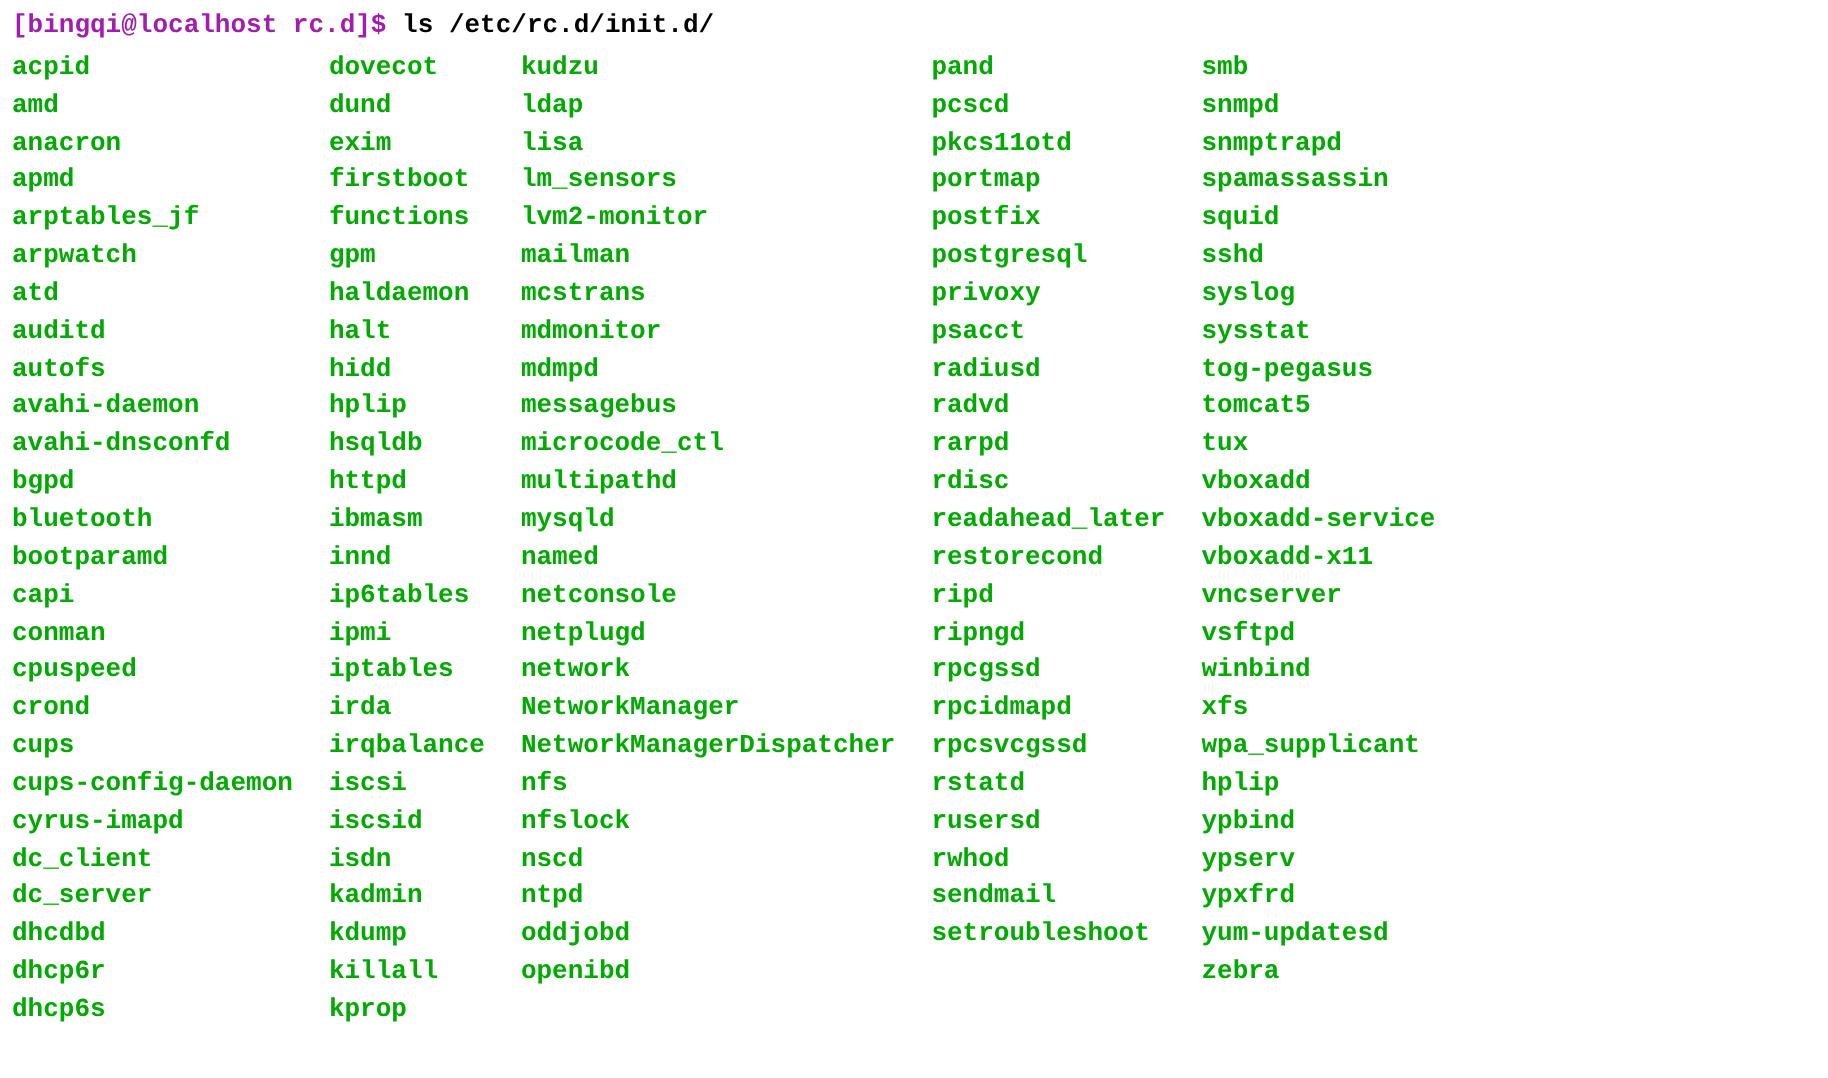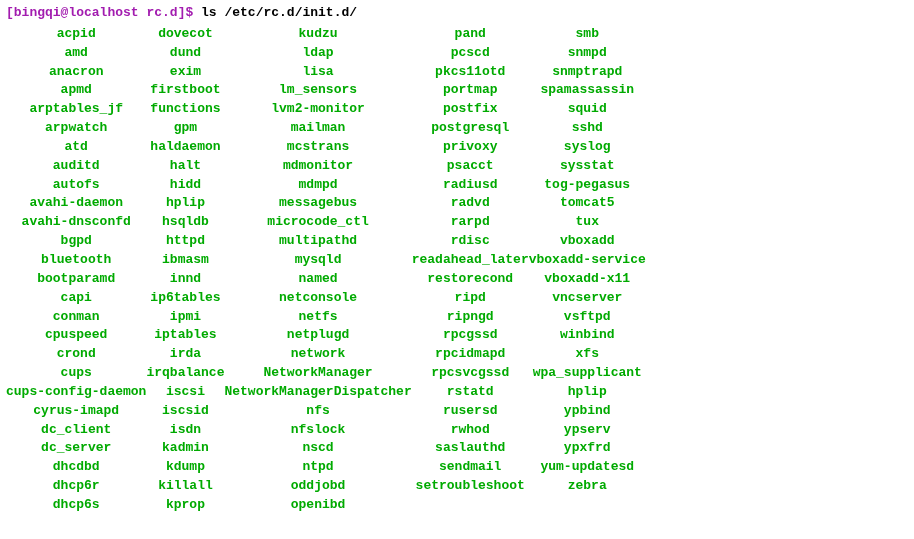--- a/index.html
+++ b/index.html
@@ -20,22 +20,22 @@
       margin-bottom: 2px;
     }
     .prompt {
       color: #a21caf;
     }
     .command {
       color: #000000;
     }
     .listing {
       display: flex;
+      gap: 18px;
       align-items: flex-start;
-      text-align: center;
     }
     .col {
       display: flex;
       flex-direction: column;
     }
     .entry {
       color: #00aa00;
       white-space: nowrap;
     }
   </style>
@@ -112,21 +112,20 @@
         <span class="entry">mailman</span>
         <span class="entry">mcstrans</span>
         <span class="entry">mdmonitor</span>
         <span class="entry">mdmpd</span>
         <span class="entry">messagebus</span>
         <span class="entry">microcode_ctl</span>
         <span class="entry">multipathd</span>
         <span class="entry">mysqld</span>
         <span class="entry">named</span>
         <span class="entry">netconsole</span>
-        <span class="entry">netfs</span>
         <span class="entry">netplugd</span>
         <span class="entry">network</span>
         <span class="entry">NetworkManager</span>
         <span class="entry">NetworkManagerDispatcher</span>
         <span class="entry">nfs</span>
         <span class="entry">nfslock</span>
         <span class="entry">nscd</span>
         <span class="entry">ntpd</span>
         <span class="entry">oddjobd</span>
         <span class="entry">openibd</span>
@@ -147,21 +146,20 @@
         <span class="entry">readahead_later</span>
         <span class="entry">restorecond</span>
         <span class="entry">ripd</span>
         <span class="entry">ripngd</span>
         <span class="entry">rpcgssd</span>
         <span class="entry">rpcidmapd</span>
         <span class="entry">rpcsvcgssd</span>
         <span class="entry">rstatd</span>
         <span class="entry">rusersd</span>
         <span class="entry">rwhod</span>
-        <span class="entry">saslauthd</span>
         <span class="entry">sendmail</span>
         <span class="entry">setroubleshoot</span>
       </div>
     <div class="col">
         <span class="entry">smb</span>
         <span class="entry">snmpd</span>
         <span class="entry">snmptrapd</span>
         <span class="entry">spamassassin</span>
         <span class="entry">squid</span>
         <span class="entry">sshd</span>

